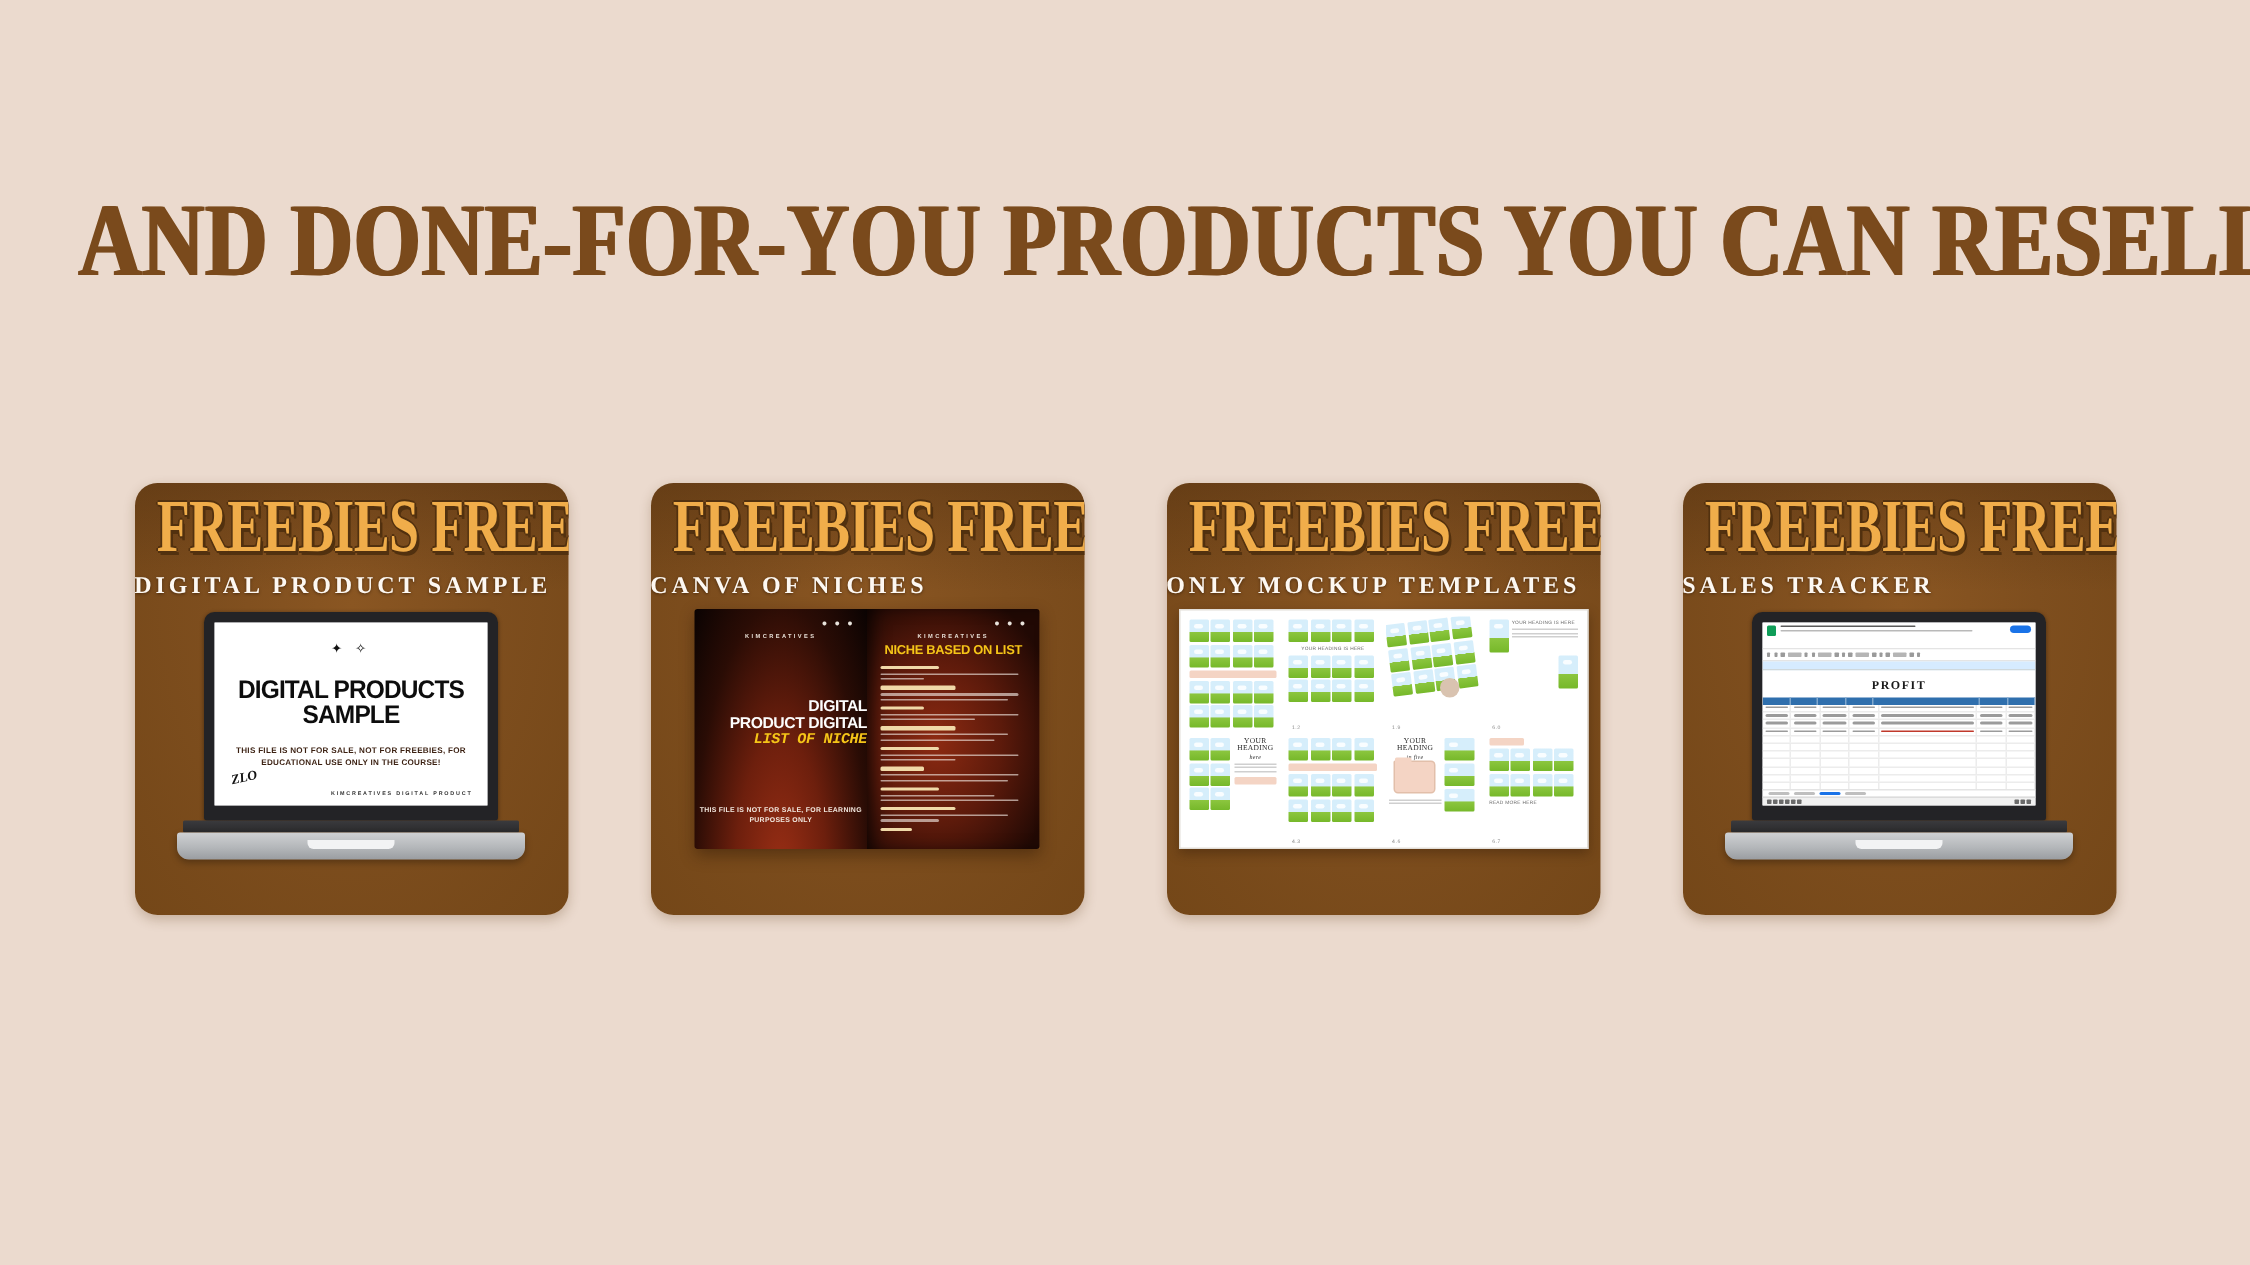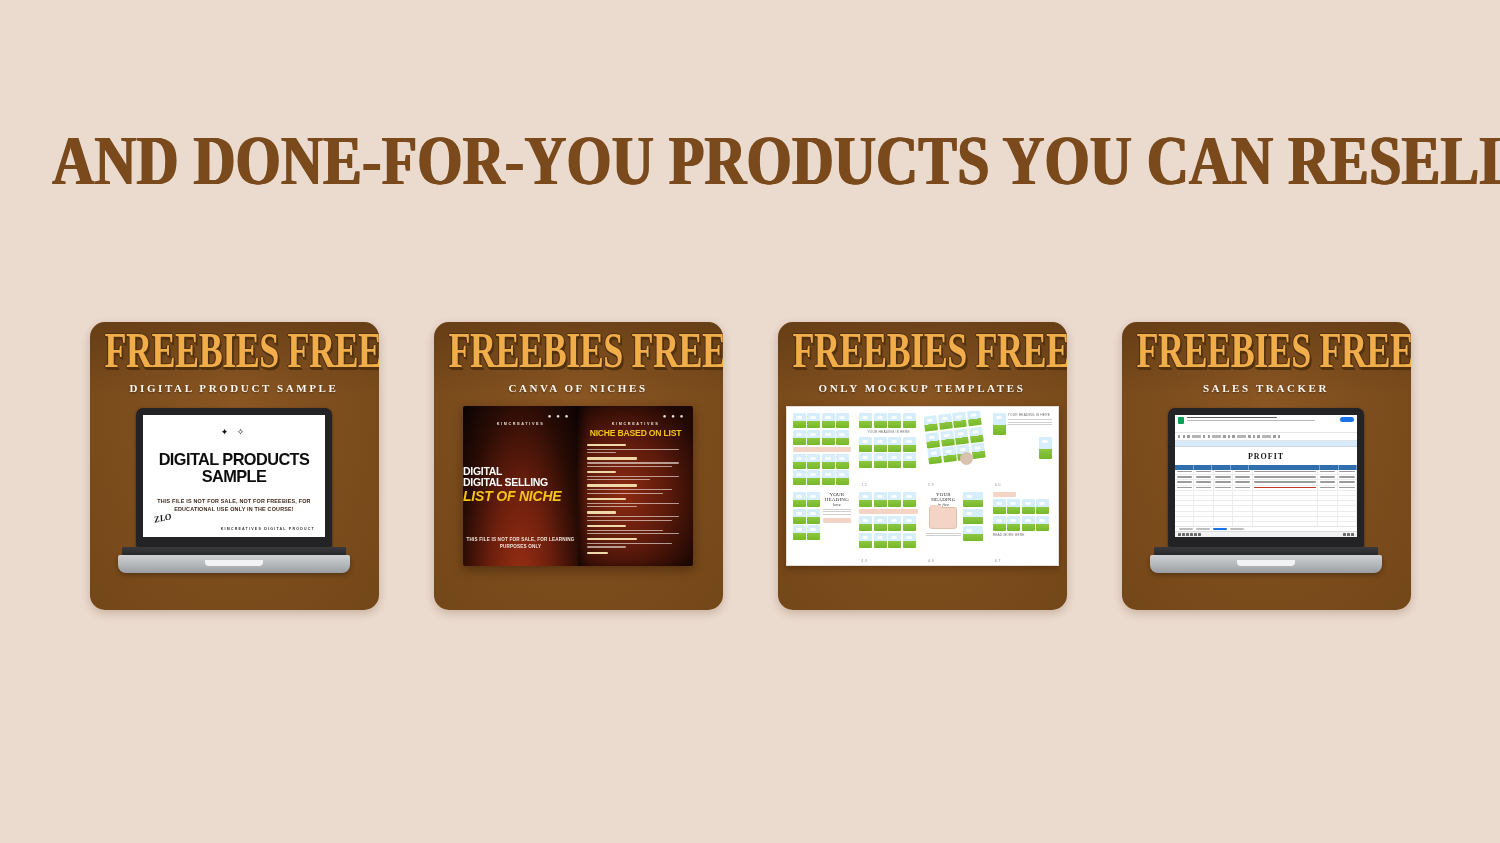--- a/index.html
+++ b/index.html
@@ -85,24 +85,23 @@
        0 1.2px 0 #52310f, 0 -1.2px 0 #52310f,
        2px 2px 0 #52310f;
     z-index: 3;
   }
 
   .subtitle {
     position: absolute;
     top: 60px;
     left: 0;
     width: 289px;
-    text-align: center;
     font-family: "Liberation Serif", serif;
     font-weight: bold;
-    font-size: 11px;
+    font-size: 16px;
     letter-spacing: 2.6px;
     color: #fdf8f2;
     white-space: nowrap;
     text-shadow: 0 1px 2px rgba(40,20,5,0.6);
     z-index: 3;
   }
 
   
   .laptop {
     position: absolute;
@@ -256,35 +255,36 @@
     letter-spacing: 1.6px;
     font-weight: bold;
     color: #e7dfd6;
     margin-top: 8px;
   }
   .book-title {
     position: absolute;
     left: 0;
     width: 100%;
     top: 60px;
-    text-align: left;
+    text-align: right;
     font-family: "Liberation Sans", sans-serif;
     font-weight: bold;
     font-size: 10.5px;
     line-height: 1.06;
     color: #fdfdfd;
     letter-spacing: -0.3px;
   }
   .book-title em {
     display: block;
     font-style: italic;
     color: #f5c518;
-    font-size: 14px;
+    font-size: 10px;
     letter-spacing: -0.2px;
     margin-top: 1px;
+    font-family: Liberation Mono, monospace;
   }
   .book-note {
     position: absolute;
     left: 0;
     width: 100%;
     bottom: 16px;
     text-align: center;
     font-family: "Liberation Sans", sans-serif;
     font-weight: bold;
     font-size: 4.6px;
@@ -482,21 +482,21 @@
   <div class="card">
     <div class="freebies">FREEBIES FREEBIES FREEBIES</div>
     <div class="subtitle">CANVA OF NICHES</div>
 
     <div class="book">
       <div class="page page-left">
         <div class="page-dots">● ● ●</div>
         <div class="page-brand">KIMCREATIVES</div>
         <div class="book-title">
           <span>DIGITAL</span><br>
-          <span>DIGITAL SELLING</span>
+          <span>PRODUCT DIGITAL</span>
           <em>LIST OF NICHE</em>
         </div>
         <div class="book-note">THIS FILE IS NOT FOR SALE, FOR LEARNING PURPOSES ONLY</div>
       </div>
       <div class="page page-right">
         <div class="page-dots">● ● ●</div>
         <div class="page-brand">KIMCREATIVES</div>
         <div class="page-heading">NICHE BASED ON LIST</div>
         <div class="page-body">
           <div class="ln head w40"></div>

